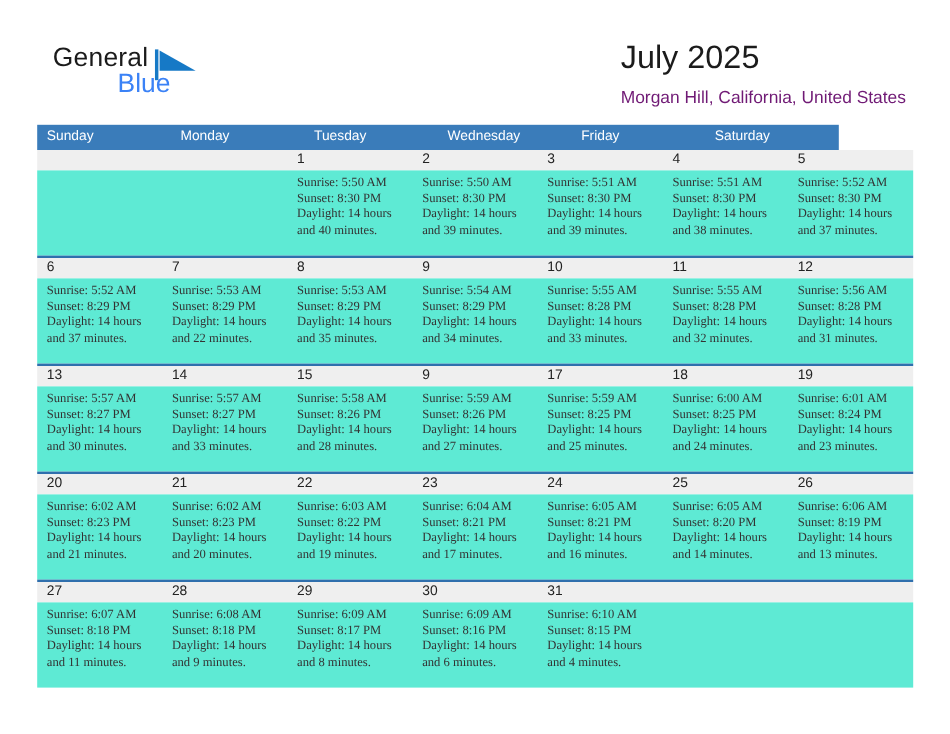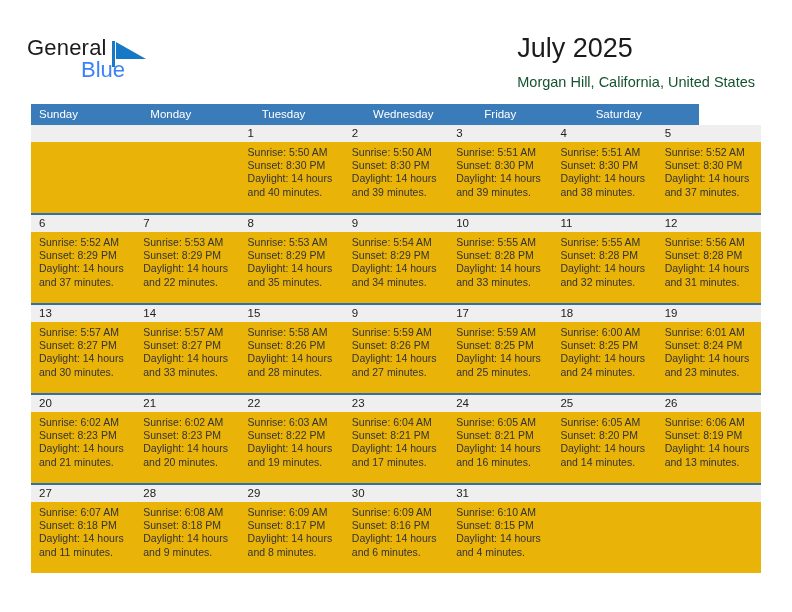--- a/index.html
+++ b/index.html
@@ -24,21 +24,21 @@
   
   .top {
     position: absolute;
     left: 0;
     top: 0;
     width: 792px;
     height: 100px;
   }
   .brand {
     position: absolute;
-    left: 27px;
+    left: 44px;
     top: 35px;
     width: 160px;
     height: 52px;
   }
   .brand-general {
     position: absolute;
     left: 0;
     top: 0;
     font-size: 22px;
     letter-spacing: 0.2px;
@@ -69,21 +69,21 @@
   }
   .cal-title {
     font-size: 27px;
     color: #1b1b1b;
     line-height: 32px;
     white-space: nowrap;
   }
   .cal-subtitle {
     margin-top: 9px;
     font-size: 14.5px;
-    color: #14532d;
+    color: #701a75;
     line-height: 18px;
     white-space: nowrap;
   }
 
   
   .calendar {
     position: absolute;
     left: 31px;
     top: 104px;
     width: 730px;
@@ -124,21 +124,22 @@
     box-sizing: border-box;
     padding-left: 8px;
     font-size: 11.5px;
     color: #222222;
     line-height: 17px;
   }
   .details-row {
     display: flex;
     width: 730px;
     height: 71px;
-    background: #eab308;
+    background: #5eead4;
+    font-family: Liberation Serif, serif;
   }
   .daycell {
     flex: 1 1 0;
     box-sizing: border-box;
     padding: 4px 6px 0 8px;
     overflow: hidden;
   }
   .dayline {
     font-size: 10.5px;
     color: #333333;

